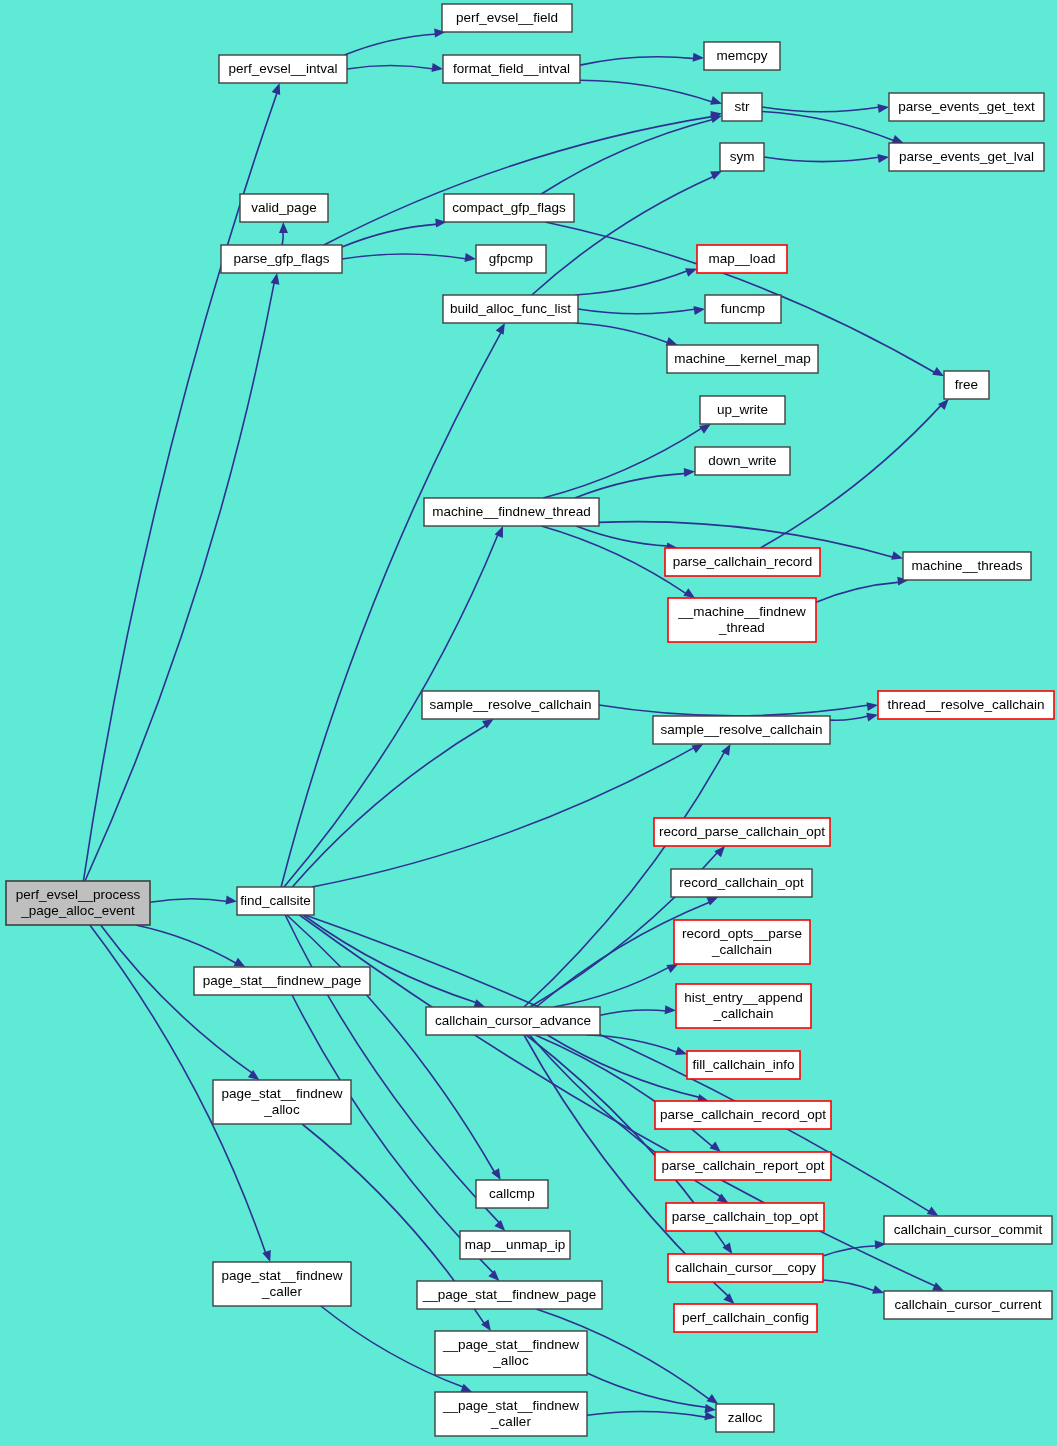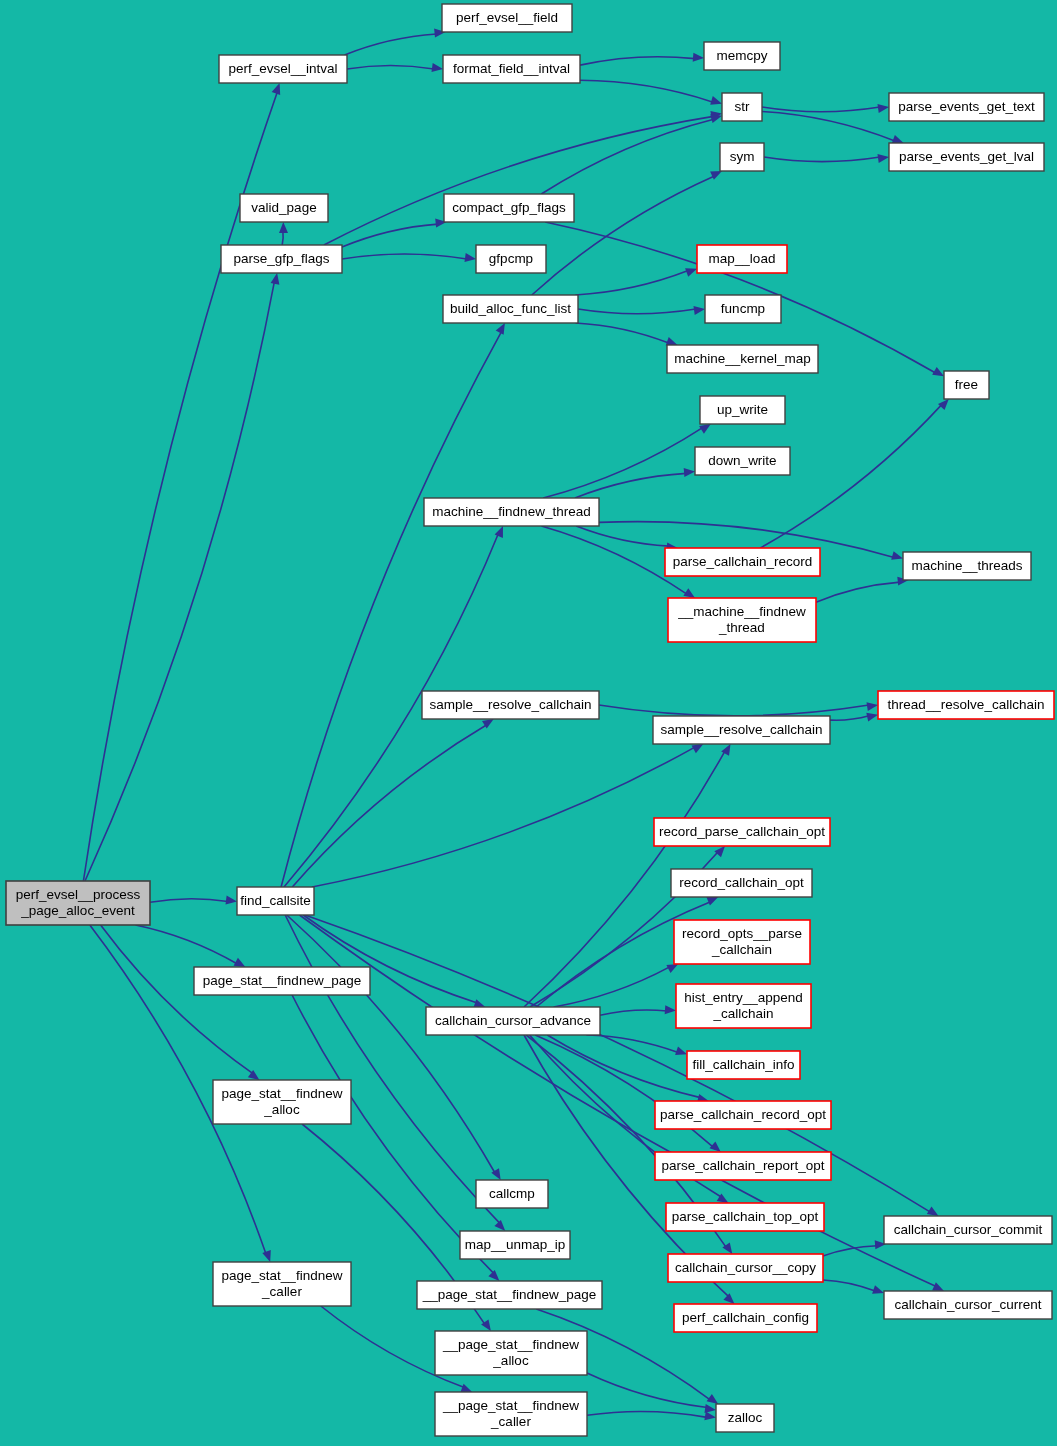--- a/index.html
+++ b/index.html
@@ -4,21 +4,21 @@
 <style>
   html, body {
     margin: 0;
     padding: 0;
     background: #ffffff;
   }
   #graph-root {
     position: relative;
     width: 1057px;
     height: 1446px;
-    background: #14b8a6;
+    background: #5eead4;
     font-family: "Liberation Sans", sans-serif;
   }
   svg.graph-canvas {
     position: absolute;
     top: 0;
     left: 0;
     width: 1057px;
     height: 1446px;
   }
   .edge-path {

